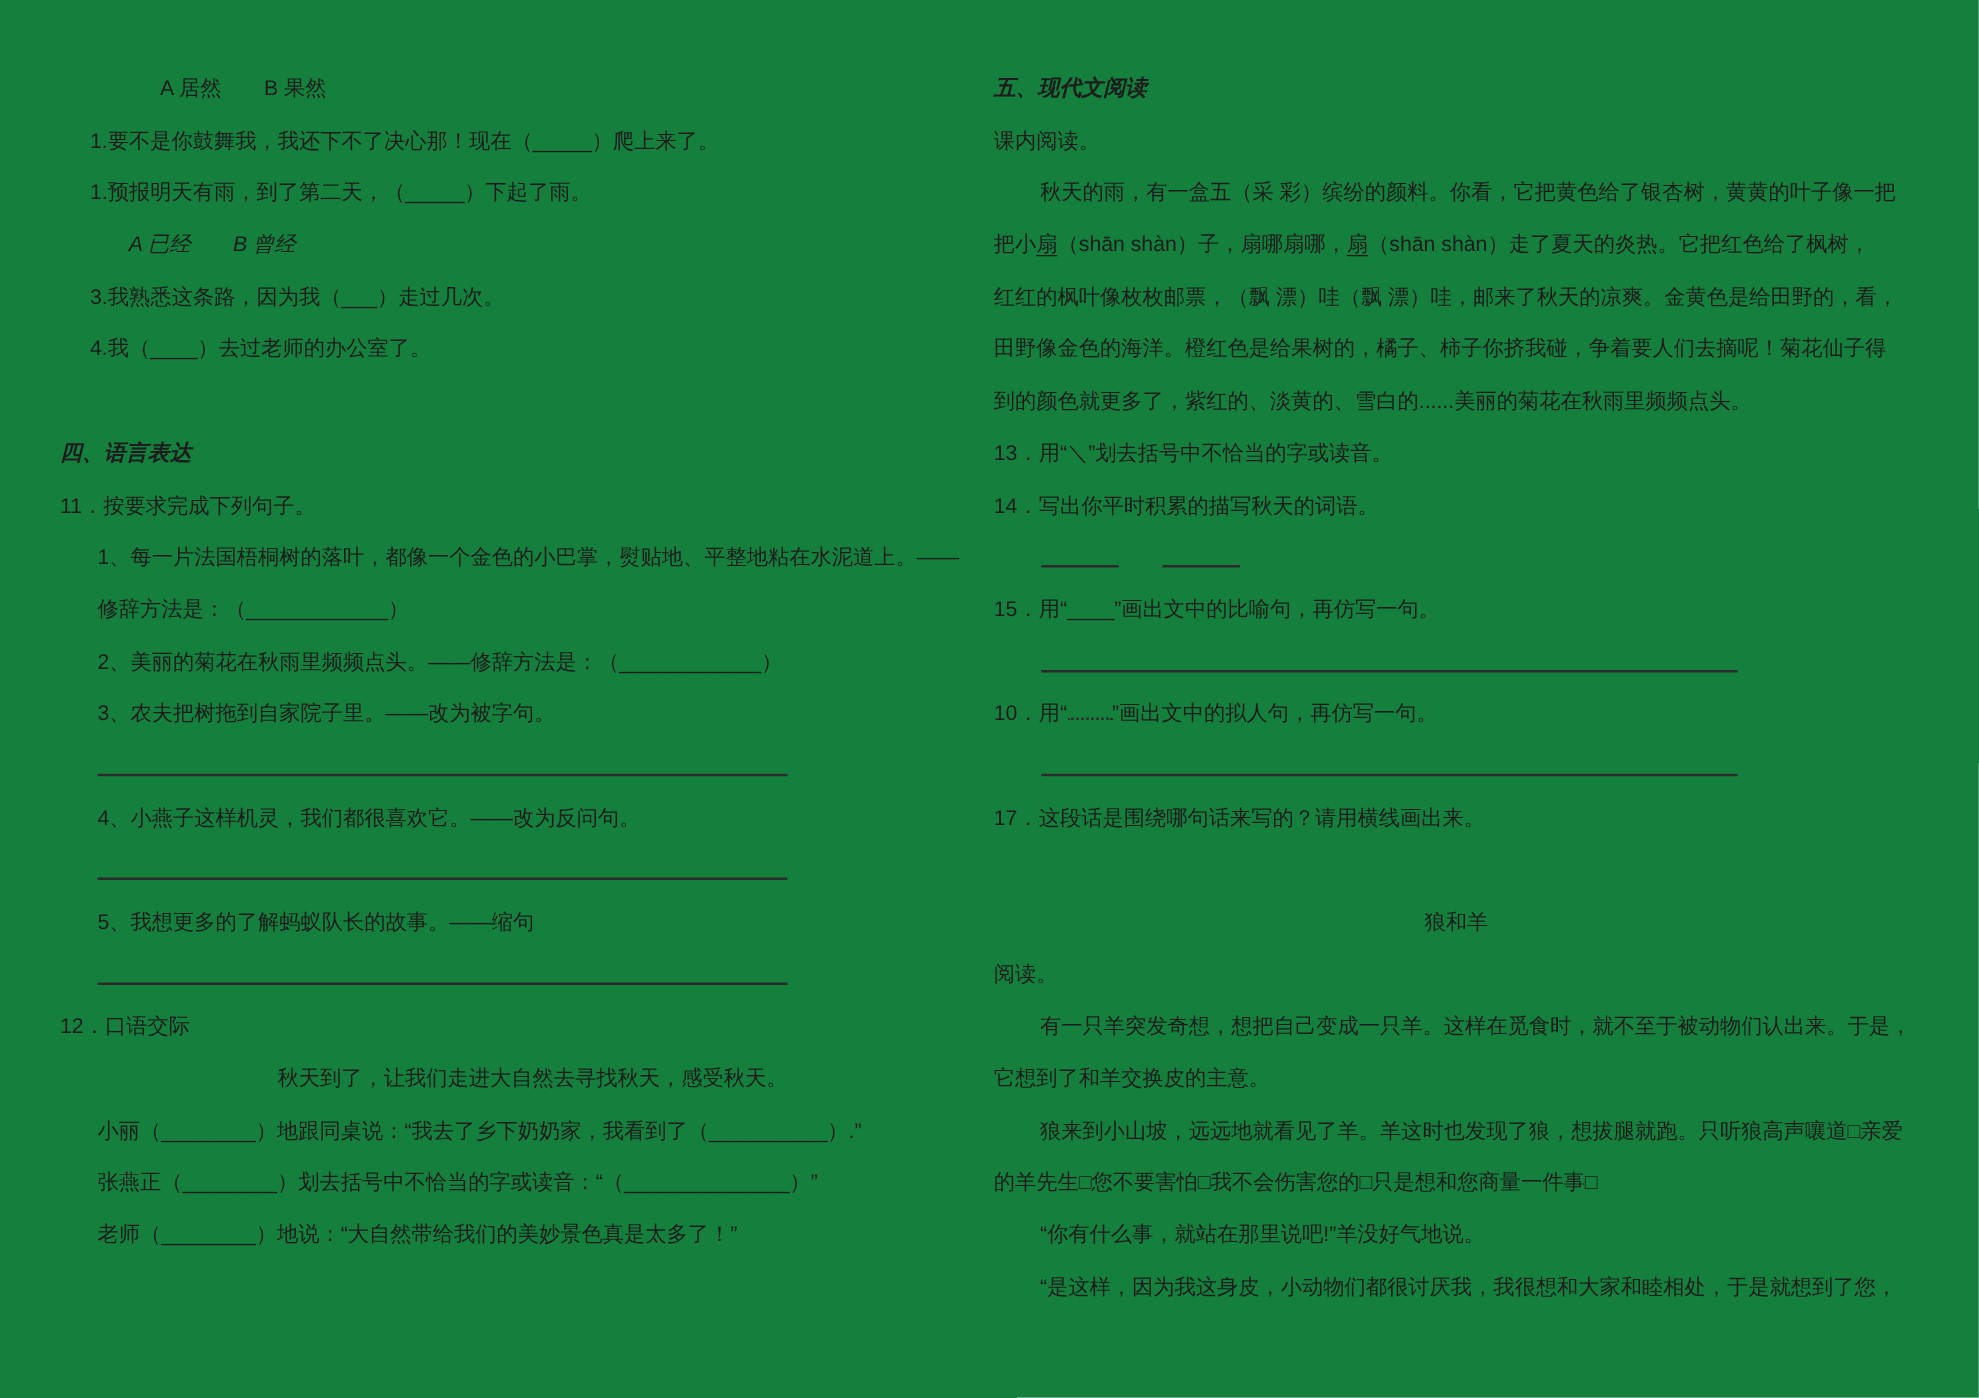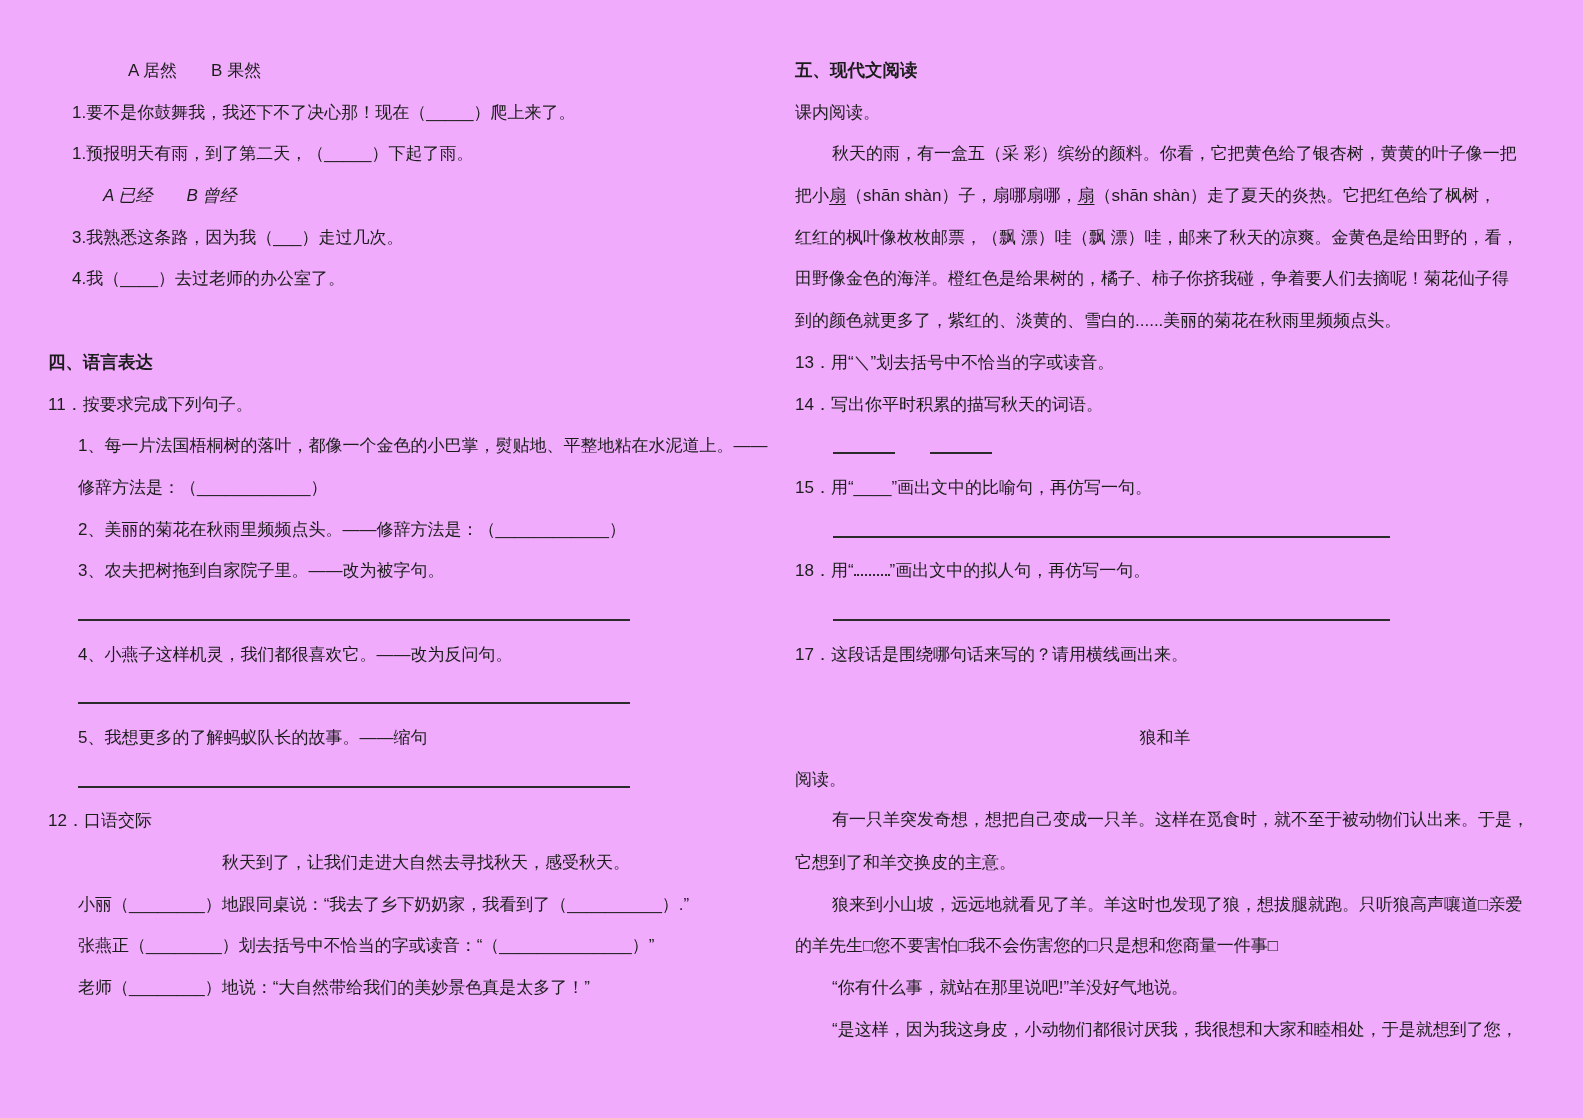--- a/index.html
+++ b/index.html
@@ -11,37 +11,38 @@
     width: 1583px;
     height: 1118px;
     position: relative;
     overflow: hidden;
     font-family: "Liberation Sans", "DejaVu Sans", sans-serif;
     color: #1c1c1c;
   }
   .page {
     position: absolute;
     inset: 0;
-    background: #f0abfc;
+    background: #15803d;
   }
   .col {
     position: absolute;
     top: 50px;
   }
   .col-left  { left: 48px;  width: 726px; }
   .col-right { left: 795px; width: 780px; }
   .row {
     height: 41.7px;
     line-height: 41.7px;
     font-size: 17px;
     white-space: nowrap;
   }
   .row.heading {
     font-weight: bold;
     font-size: 17.5px;
+    font-style: italic;
   }
   .row.center {
     text-align: center;
     padding-right: 40px;
   }
   .row.spacer { }
   .blankline {
     display: inline-block;
     height: 27px;
     border-bottom: 2px solid #2b2b2b;
@@ -93,26 +94,26 @@
       <div class="row text" style="padding-left: 37px;">秋天的雨，有一盒五（采 彩）缤纷的颜料。你看，它把黄色给了银杏树，黄黄的叶子像一把</div>
       <div class="row segs"><span>把小</span><span class="u">扇</span><span>（shān shàn）子，扇哪扇哪，</span><span class="u">扇</span><span>（shān shàn）走了夏天的炎热。它把红色给了枫树，</span></div>
       <div class="row text">红红的枫叶像枚枚邮票，（飘 漂）哇（飘 漂）哇，邮来了秋天的凉爽。金黄色是给田野的，看，</div>
       <div class="row text">田野像金色的海洋。橙红色是给果树的，橘子、柿子你挤我碰，争着要人们去摘呢！菊花仙子得</div>
       <div class="row text">到的颜色就更多了，紫红的、淡黄的、雪白的......美丽的菊花在秋雨里频频点头。</div>
       <div class="row text">13．用“＼”划去括号中不恰当的字或读音。</div>
       <div class="row text">14．写出你平时积累的描写秋天的词语。</div>
       <div class="row blank2" style="padding-left: 38px;"><span class="blankline" style="width: 62px;"></span><span class="blankline" style="width: 62px; margin-left: 35px;"></span></div>
       <div class="row text">15．用“____”画出文中的比喻句，再仿写一句。</div>
       <div class="row blank" style="padding-left: 38px;"><span class="blankline" style="width: 557px;"></span></div>
-      <div class="row segs"><span>18．用“</span><span class="dotmark" style="width: 36px;"></span><span>”画出文中的拟人句，再仿写一句。</span></div>
+      <div class="row segs"><span>10．用“</span><span class="dotmark" style="width: 36px;"></span><span>”画出文中的拟人句，再仿写一句。</span></div>
       <div class="row blank" style="padding-left: 38px;"><span class="blankline" style="width: 557px;"></span></div>
       <div class="row text">17．这段话是围绕哪句话来写的？请用横线画出来。</div>
       <div class="row spacer"></div>
       <div class="row center">狼和羊</div>
       <div class="row text">阅读。</div>
-      <div class="row text" style="padding-left: 37px; font-family: Liberation Mono, monospace;">有一只羊突发奇想，想把自己变成一只羊。这样在觅食时，就不至于被动物们认出来。于是，</div>
+      <div class="row text" style="padding-left: 37px;">有一只羊突发奇想，想把自己变成一只羊。这样在觅食时，就不至于被动物们认出来。于是，</div>
       <div class="row text">它想到了和羊交换皮的主意。</div>
       <div class="row text" style="padding-left: 37px;">狼来到小山坡，远远地就看见了羊。羊这时也发现了狼，想拔腿就跑。只听狼高声嚷道□亲爱</div>
       <div class="row text">的羊先生□您不要害怕□我不会伤害您的□只是想和您商量一件事□</div>
       <div class="row text" style="padding-left: 37px;">“你有什么事，就站在那里说吧!”羊没好气地说。</div>
       <div class="row text" style="padding-left: 37px;">“是这样，因为我这身皮，小动物们都很讨厌我，我很想和大家和睦相处，于是就想到了您，</div>
     </div>
 </div>
 
 </body></html>

